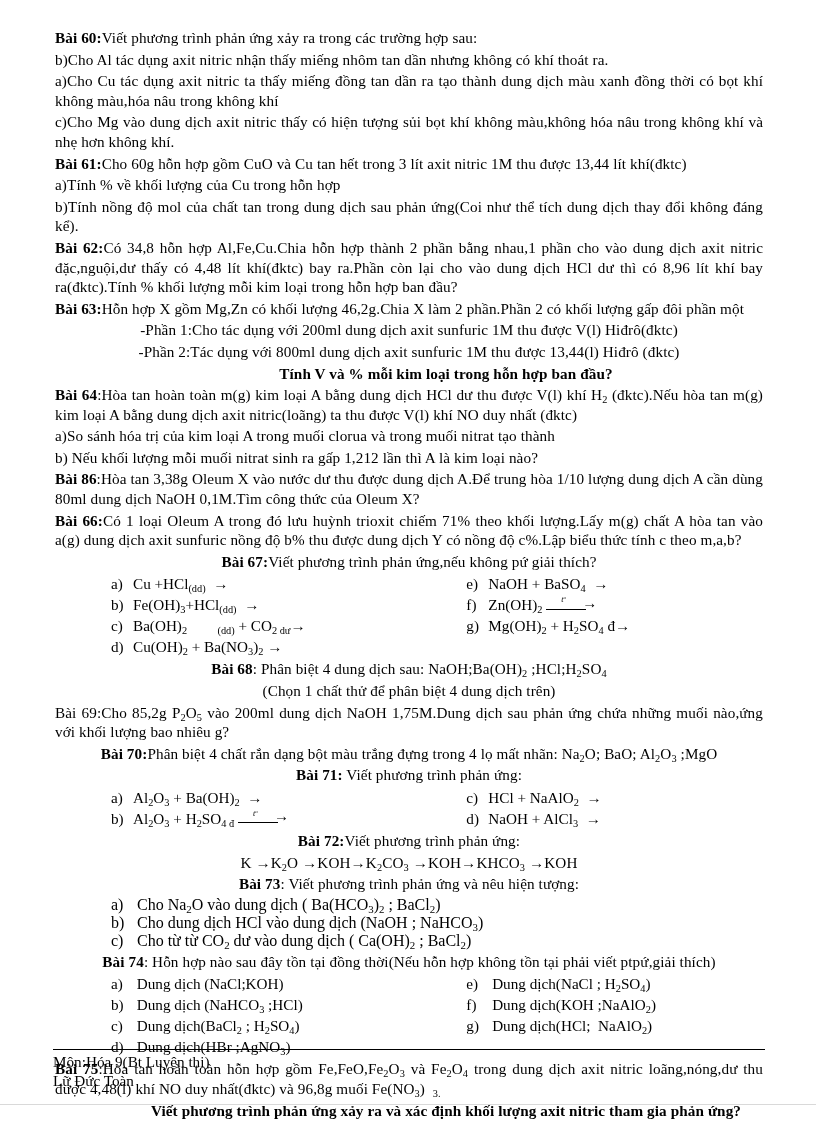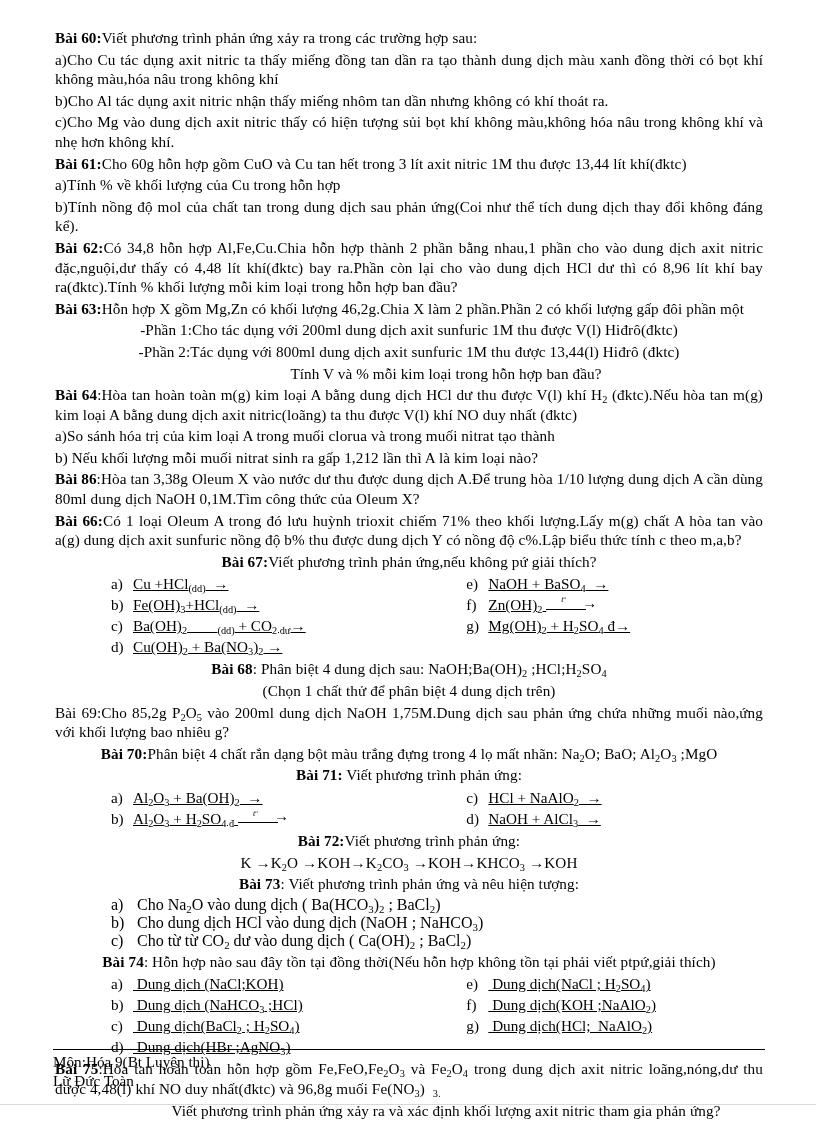--- a/index.html
+++ b/index.html
@@ -47,21 +47,20 @@
   sup {
     font-size: 0.62em;
     vertical-align: 0.55em;
     line-height: 0;
   }
   .eqrow {
     display: flex;
     width: 100%;
     font-size: 15.2px;
     line-height: 21px;
-    text-decoration: underline;
   }
   .eqcol-l { width: 53%; padding-left: 58px; box-sizing: border-box; }
   .eqcol-r { width: 47%; padding-left: 36px; box-sizing: border-box; }
   .eq-item { display: block; white-space: nowrap; }
   .lbl { display: inline-block; width: 22px; }
   .tarrow {
     display: inline-block;
     position: relative;
     width: 46px;
     vertical-align: middle;
@@ -81,21 +80,21 @@
     bottom: 0.06em;
     font-size: 15px;
   }
   .tarrow .t {
     position: absolute;
     left: 15px;
     bottom: 0.52em;
     font-size: 8px;
     font-style: italic;
   }
-  .ind-tab { padding-left: 74px; }
+  .ind-tab { padding-left: 74px; font-weight: bold; }
   .footer-rule {
     position: absolute;
     left: 53px;
     top: 1049px;
     width: 712px;
     height: 1px;
     background: #000;
   }
   .footer {
     position: absolute;
@@ -118,22 +117,22 @@
   }
 </style>
 </head>
 <body>
 
 <div class="page">
 
   <div class="content">
 
     <p class="ln"><span class="b">Bài 60:</span><span>Viết phương trình phản ứng xảy ra trong các trường hợp sau:</span></p>
+    <p class="ln">b)Cho Al tác dụng axit nitric  nhận thấy miếng  nhôm tan dần nhưng  không có khí thoát ra.</p>
     <p class="ln">a)Cho Cu tác dụng axit nitric  ta thấy miếng đồng tan dần ra tạo thành  dung dịch màu xanh  đồng thời có bọt khí không màu,hóa nâu trong không khí</p>
-    <p class="ln">b)Cho Al tác dụng axit nitric  nhận thấy miếng  nhôm tan dần nhưng  không có khí thoát ra.</p>
     <p class="ln">c)Cho Mg vào dung dịch axit nitric  thấy có hiện tượng sủi bọt khí không màu,không  hóa nâu trong không khí và nhẹ hơn không khí.</p>
 
     <p class="ln"><span class="b">Bài 61:</span><span>Cho 60g hỗn hợp gồm CuO và Cu tan hết trong 3 lít axit nitric  1M thu được 13,44 lít khí(đktc)</span></p>
     <p class="ln">a)Tính % về khối lượng của Cu trong hỗn hợp</p>
     <p class="ln">b)Tính nồng độ mol của chất tan trong dung dịch sau phản ứng(Coi như thể tích dung dịch thay đổi không đáng kể).</p>
 
     <p class="ln"><span class="b">Bài 62:</span><span>Có 34,8 hỗn hợp Al,Fe,Cu.Chia  hỗn hợp thành  2 phần bằng nhau,1 phần cho vào dung dịch  axit nitric đặc,nguội,dư  thấy có 4,48 lít khí(đktc)  bay ra.Phần còn lại  cho vào dung dịch  HCl dư thì có 8,96 lít khí bay ra(đktc).Tính  % khối lượng mỗi kim loại trong hỗn hợp ban đầu?</span></p>
 
     <p class="ln"><span class="b">Bài 63:</span><span>Hỗn hợp X gồm Mg,Zn có khối lượng 46,2g.Chia  X làm 2 phần.Phần  2 có khối lượng gấp đôi phần một</span></p>
     <p class="ln nj">-Phần 1:Cho tác dụng với 200ml dung dịch axit sunfuric   1M thu được V(l) Hiđrô(đktc)</p>

